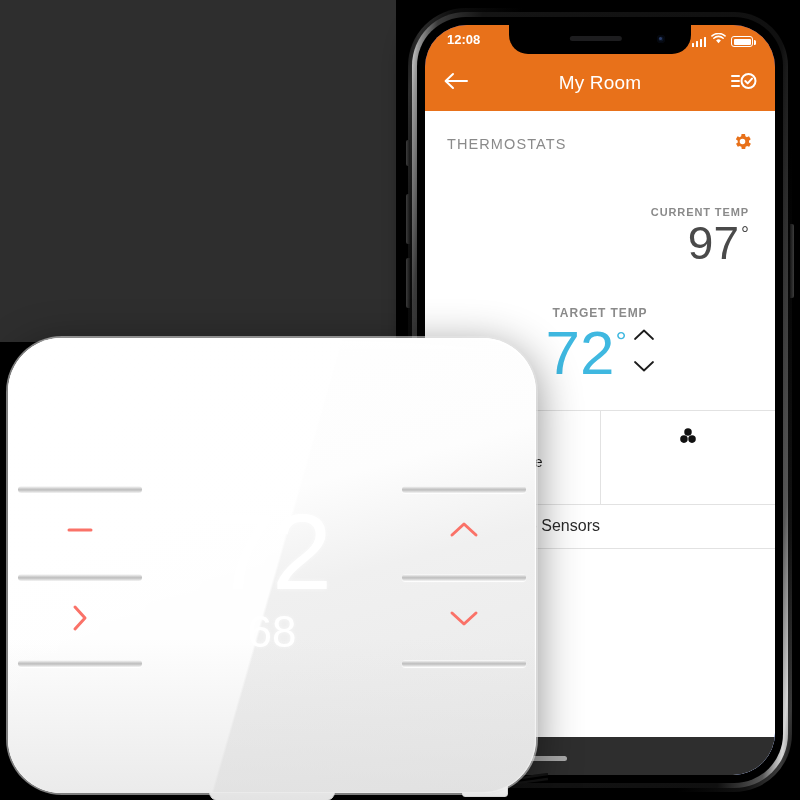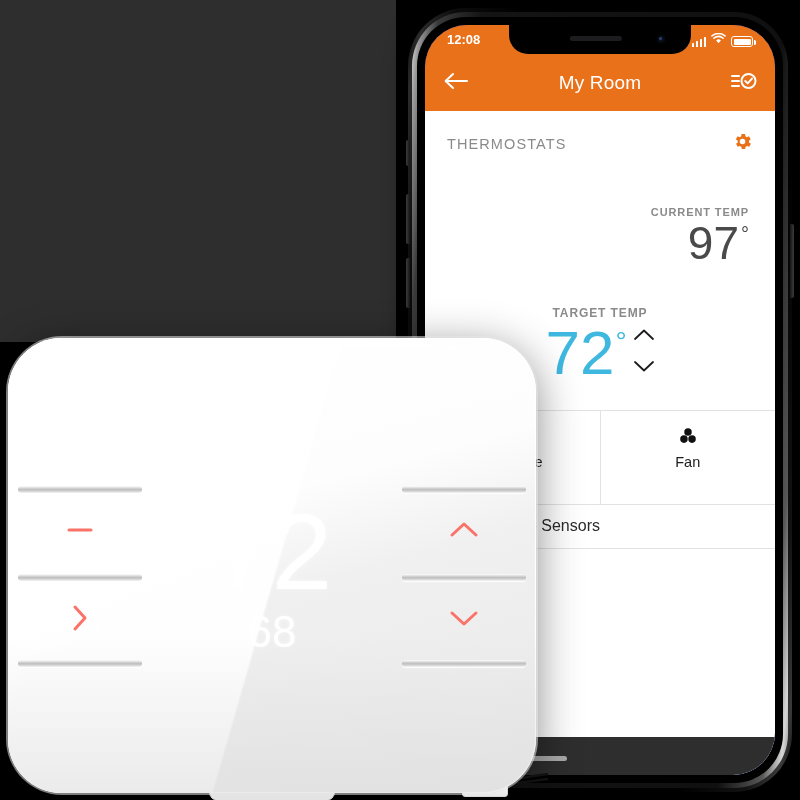--- a/index.html
+++ b/index.html
@@ -420,21 +420,20 @@
           <div>On</div>
         </div>
         <div class="control-cell">
           <div class="control-icon">
             <svg width="22" height="22" viewBox="0 0 24 24" fill="#111">
               <circle cx="12" cy="7.6" r="4.1"></circle>
               <circle cx="7.6" cy="15.4" r="4.1"></circle>
               <circle cx="16.4" cy="15.4" r="4.1"></circle>
             </svg>
           </div>
-          <div>Fan</div>
         </div>
       </div>
 
       <div id="sensors-row">Temperature Sensors</div>
 
       <div id="dots">
         <span class="dot active"></span>
         <span class="dot"></span>
       </div>
 

